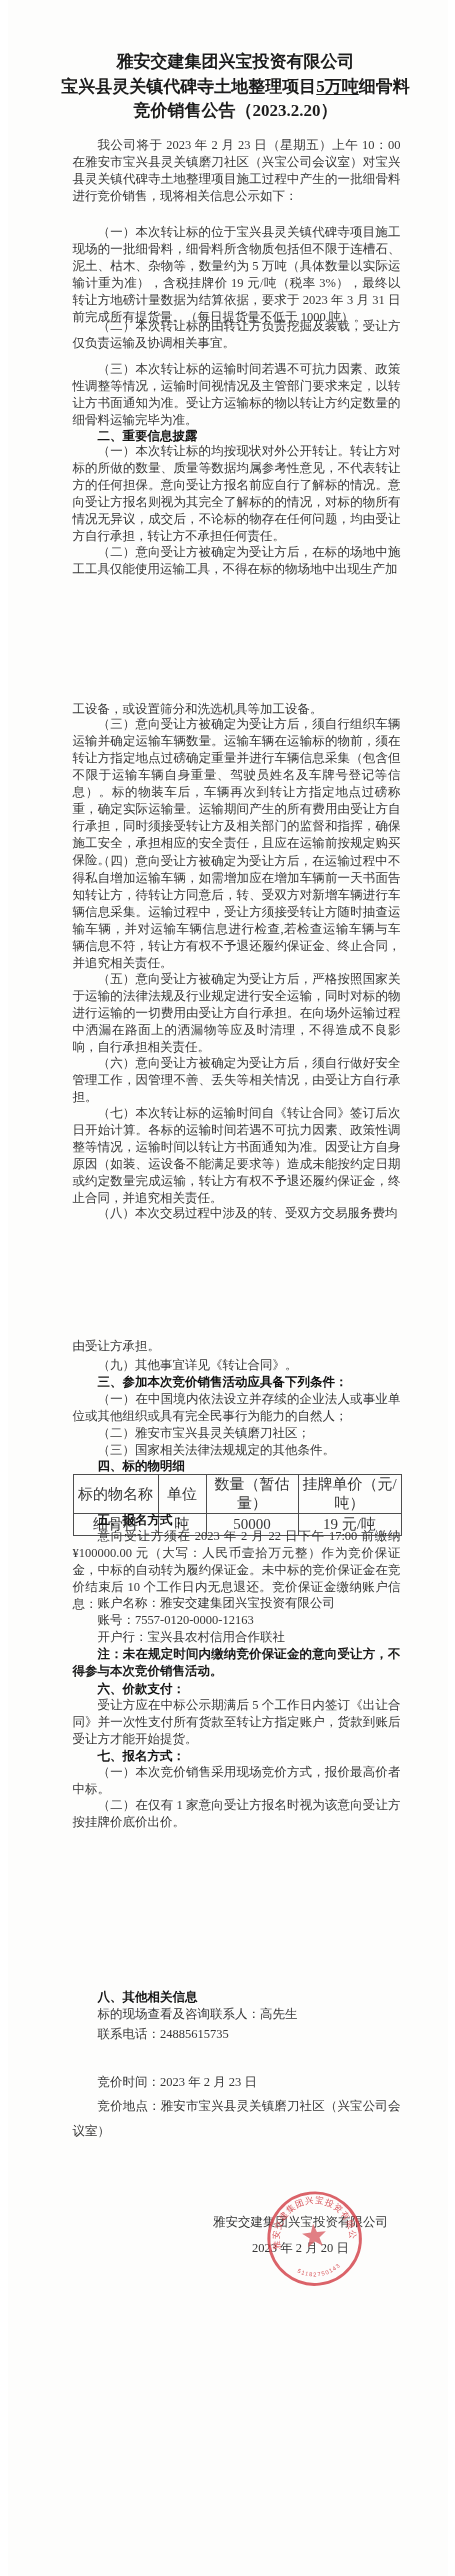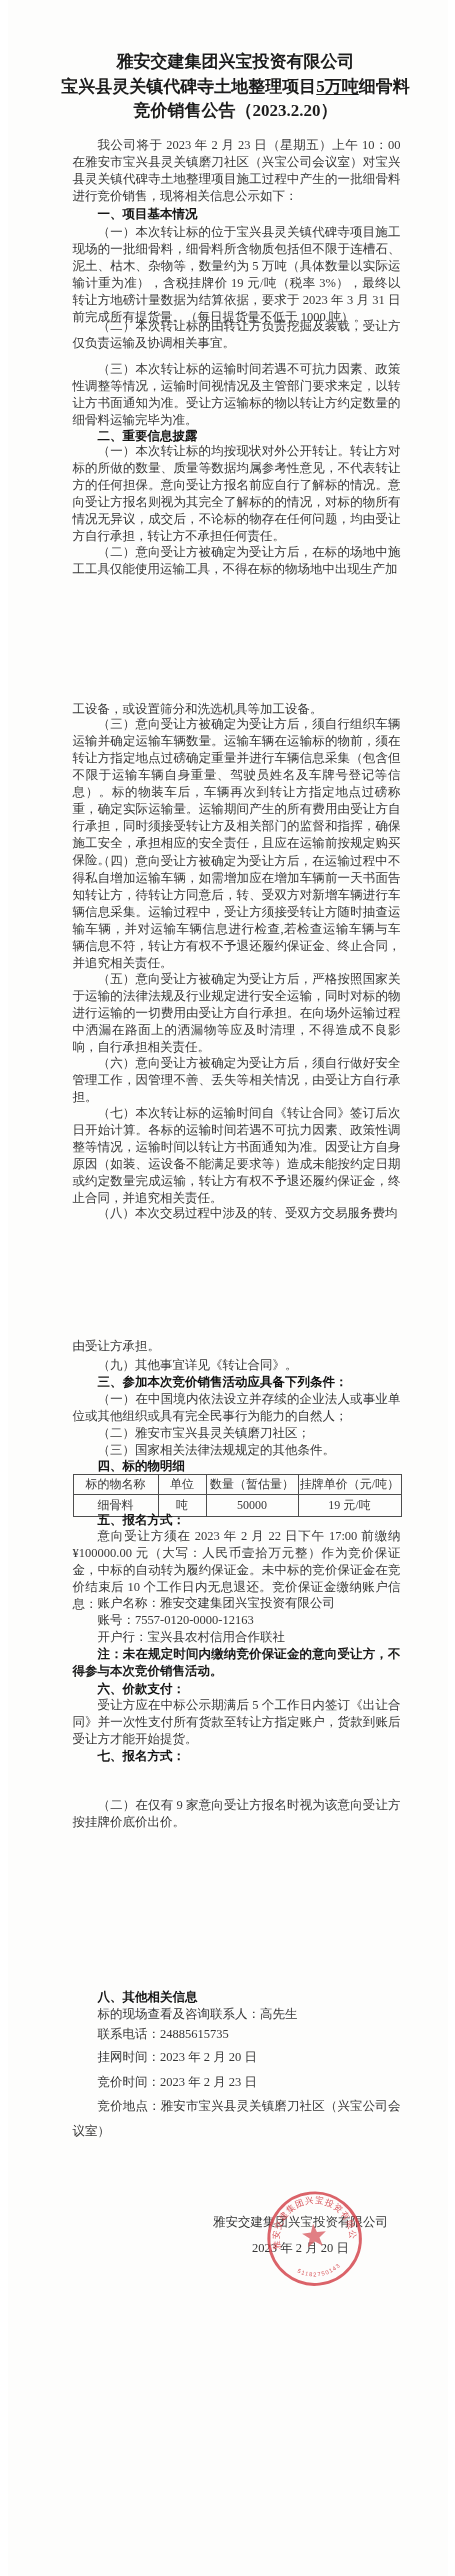--- a/index.html
+++ b/index.html
@@ -19,41 +19,40 @@
   .blk{ position:absolute; left:65px; width:328px;
         font-size:12.5px; line-height:17px; text-align:justify; color:#373737; }
   .ind{ text-indent:2em; }
   .hd{ font-family:"Liberation Sans","DejaVu Sans",sans-serif;
        font-weight:700; color:#141414; text-indent:2em; text-align:left; }
   .note{ font-family:Liberation Sans, sans-serif;
          font-weight:700; color:#1a1a1a; }
   .sign{ position:absolute; left:202px; width:182px; text-align:center;
          font-size:12.5px; color:#373737; white-space:nowrap; }
   table.lot{ position:absolute; left:65px; top:1474px; width:328px;
-             border-collapse:collapse; font-size:12px; color:#373737;
+             border-collapse:collapse; font-size:15px; color:#373737;
              table-layout:fixed; }
   table.lot th, table.lot td{
       border:1.1px solid #4d4d4d; text-align:center; font-weight:400; padding:0; }
   table.lot th{ height:19.4px; }
   table.lot td{ height:20.5px; }
   .c0{width:85px;} .c1{width:48px;} .c2{width:92px;} .c3{width:103px;}
   .seal{ position:absolute; left:255px; top:2186px; width:103px; height:103px;
          opacity:.88; transform:rotate(-6deg); pointer-events:none; }
 </style>
 </head>
 <body>
 
 <div class="canvas">
 
   <div class="tl" style="top:50px">雅安交建集团兴宝投资有限公司</div>
   <div class="tl" style="top:75px"><span>宝兴县灵关镇代碑寺土地整理项目</span><u>5万吨</u><span>细骨料</span></div>
   <div class="tl" style="top:99px">竞价销售公告（2023.2.20）</div>
 
   <div class="blk ind" style="top:137px">我公司将于 2023 年 2 月 23 日（星期五）上午 10：00 在雅安市宝兴县灵关镇磨刀社区（兴宝公司会议室）对宝兴县灵关镇代碑寺土地整理项目施工过程中产生的一批细骨料进行竞价销售，现将相关信息公示如下：</div>
-  <div class="blk hd" style="top:206px">一、项目基本情况</div>
   <div class="blk ind" style="top:224px">（一）本次转让标的位于宝兴县灵关镇代碑寺项目施工现场的一批细骨料，细骨料所含物质包括但不限于连槽石、泥土、枯木、杂物等，数量约为 5 万吨（具体数量以实际运输计重为准），含税挂牌价 19 元/吨（税率 3%），最终以转让方地磅计量数据为结算依据，要求于 2023 年 3 月 31 日前完成所有提货量。（每日提货量不低于 1000 吨）。</div>
   <div class="blk ind" style="top:318px">（二）本次转让标的由转让方负责挖掘及装载，受让方仅负责运输及协调相关事宜。</div>
   <div class="blk ind" style="top:361px">（三）本次转让标的运输时间若遇不可抗力因素、政策性调整等情况，运输时间视情况及主管部门要求来定，以转让方书面通知为准。受让方运输标的物以转让方约定数量的细骨料运输完毕为准。</div>
   <div class="blk hd" style="top:428px">二、重要信息披露</div>
   <div class="blk ind" style="top:443px">（一）本次转让标的均按现状对外公开转让。转让方对标的所做的数量、质量等数据均属参考性意见，不代表转让方的任何担保。意向受让方报名前应自行了解标的情况。意向受让方报名则视为其完全了解标的的情况，对标的物所有情况无异议，成交后，不论标的物存在任何问题，均由受让方自行承担，转让方不承担任何责任。</div>
   <div class="blk ind" style="top:544px">（二）意向受让方被确定为受让方后，在标的场地中施工工具仅能使用运输工具，不得在标的物场地中出现生产加</div>
 
   <div class="blk" style="top:701px">工设备，或设置筛分和洗选机具等加工设备。</div>
   <div class="blk ind" style="top:716px">（三）意向受让方被确定为受让方后，须自行组织车辆运输并确定运输车辆数量。运输车辆在运输标的物前，须在转让方指定地点过磅确定重量并进行车辆信息采集（包含但不限于运输车辆自身重量、驾驶员姓名及车牌号登记等信息）。标的物装车后，车辆再次到转让方指定地点过磅称重，确定实际运输量。运输期间产生的所有费用由受让方自行承担，同时须接受转让方及相关部门的监督和指挥，确保施工安全，承担相应的安全责任，且应在运输前按规定购买保险。</div>
   <div class="blk ind" style="top:853px">（四）意向受让方被确定为受让方后，在运输过程中不得私自增加运输车辆，如需增加应在增加车辆前一天书面告知转让方，待转让方同意后，转、受双方对新增车辆进行车辆信息采集。运输过程中，受让方须接受转让方随时抽查运输车辆，并对运输车辆信息进行检查,若检查运输车辆与车辆信息不符，转让方有权不予退还履约保证金、终止合同，并追究相关责任。</div>
@@ -95,26 +94,26 @@
 
   <div class="blk hd" style="top:1512px">五、报名方式：</div>
   <div class="blk ind" style="top:1528px">意向受让方须在 2023 年 2 月 22 日下午 17:00 前缴纳¥100000.00 元（大写：人民币壹拾万元整）作为竞价保证金，中标的自动转为履约保证金。未中标的竞价保证金在竞价结束后 10 个工作日内无息退还。竞价保证金缴纳账户信息：</div>
   <div class="blk ind" style="top:1595px">账户名称：雅安交建集团兴宝投资有限公司</div>
   <div class="blk ind" style="top:1612px">账号：7557-0120-0000-12163</div>
   <div class="blk ind" style="top:1629px">开户行：宝兴县农村信用合作联社</div>
   <div class="blk ind note" style="top:1646px">注：未在规定时间内缴纳竞价保证金的意向受让方，不得参与本次竞价销售活动。</div>
   <div class="blk hd" style="top:1681px">六、价款支付：</div>
   <div class="blk ind" style="top:1697px">受让方应在中标公示期满后 5 个工作日内签订《出让合同》并一次性支付所有货款至转让方指定账户，货款到账后受让方才能开始提货。</div>
   <div class="blk hd" style="top:1748px">七、报名方式：</div>
-  <div class="blk ind" style="top:1797px">（二）在仅有 9 家意向受让方报名时视为该意向受让方按挂牌价底价出价。</div>
+  <div class="blk ind" style="top:1764px">（一）本次竞价销售采用现场竞价方式，报价最高价者中标。</div>
+  <div class="blk ind" style="top:1797px">（二）在仅有 1 家意向受让方报名时视为该意向受让方按挂牌价底价出价。</div>
 
   <div class="blk hd" style="top:1989px">八、其他相关信息</div>
   <div class="blk ind" style="top:2006px">标的现场查看及咨询联系人：高先生</div>
   <div class="blk ind" style="top:2026px">联系电话：24885615735</div>
-  <div class="blk ind" style="top:2049px">挂网时间：2023 年 2 月 20 日</div>
   <div class="blk ind" style="top:2074px">竞价时间：2023 年 2 月 23 日</div>
   <div class="blk ind" style="top:2094px; line-height:25px;">竞价地点：雅安市宝兴县灵关镇磨刀社区（兴宝公司会议室）</div>
 
   <div class="sign" style="top:2214px">雅安交建集团兴宝投资有限公司</div>
   <div class="sign" style="top:2240px">2023 年 2 月 20 日</div>
 
   <svg class="seal" viewBox="0 0 180 180">
     <circle cx="90" cy="92" r="80" fill="none" stroke="#d23a41" stroke-width="5" opacity="0.9"></circle>
     <polygon fill="#d8555c" opacity="0.85" points="90,66 95.3,80.7 110.9,81.2 98.6,90.8 102.9,105.8 90,97 77.1,105.8 81.4,90.8 69.1,81.2 84.7,80.7"></polygon>
     <defs>

